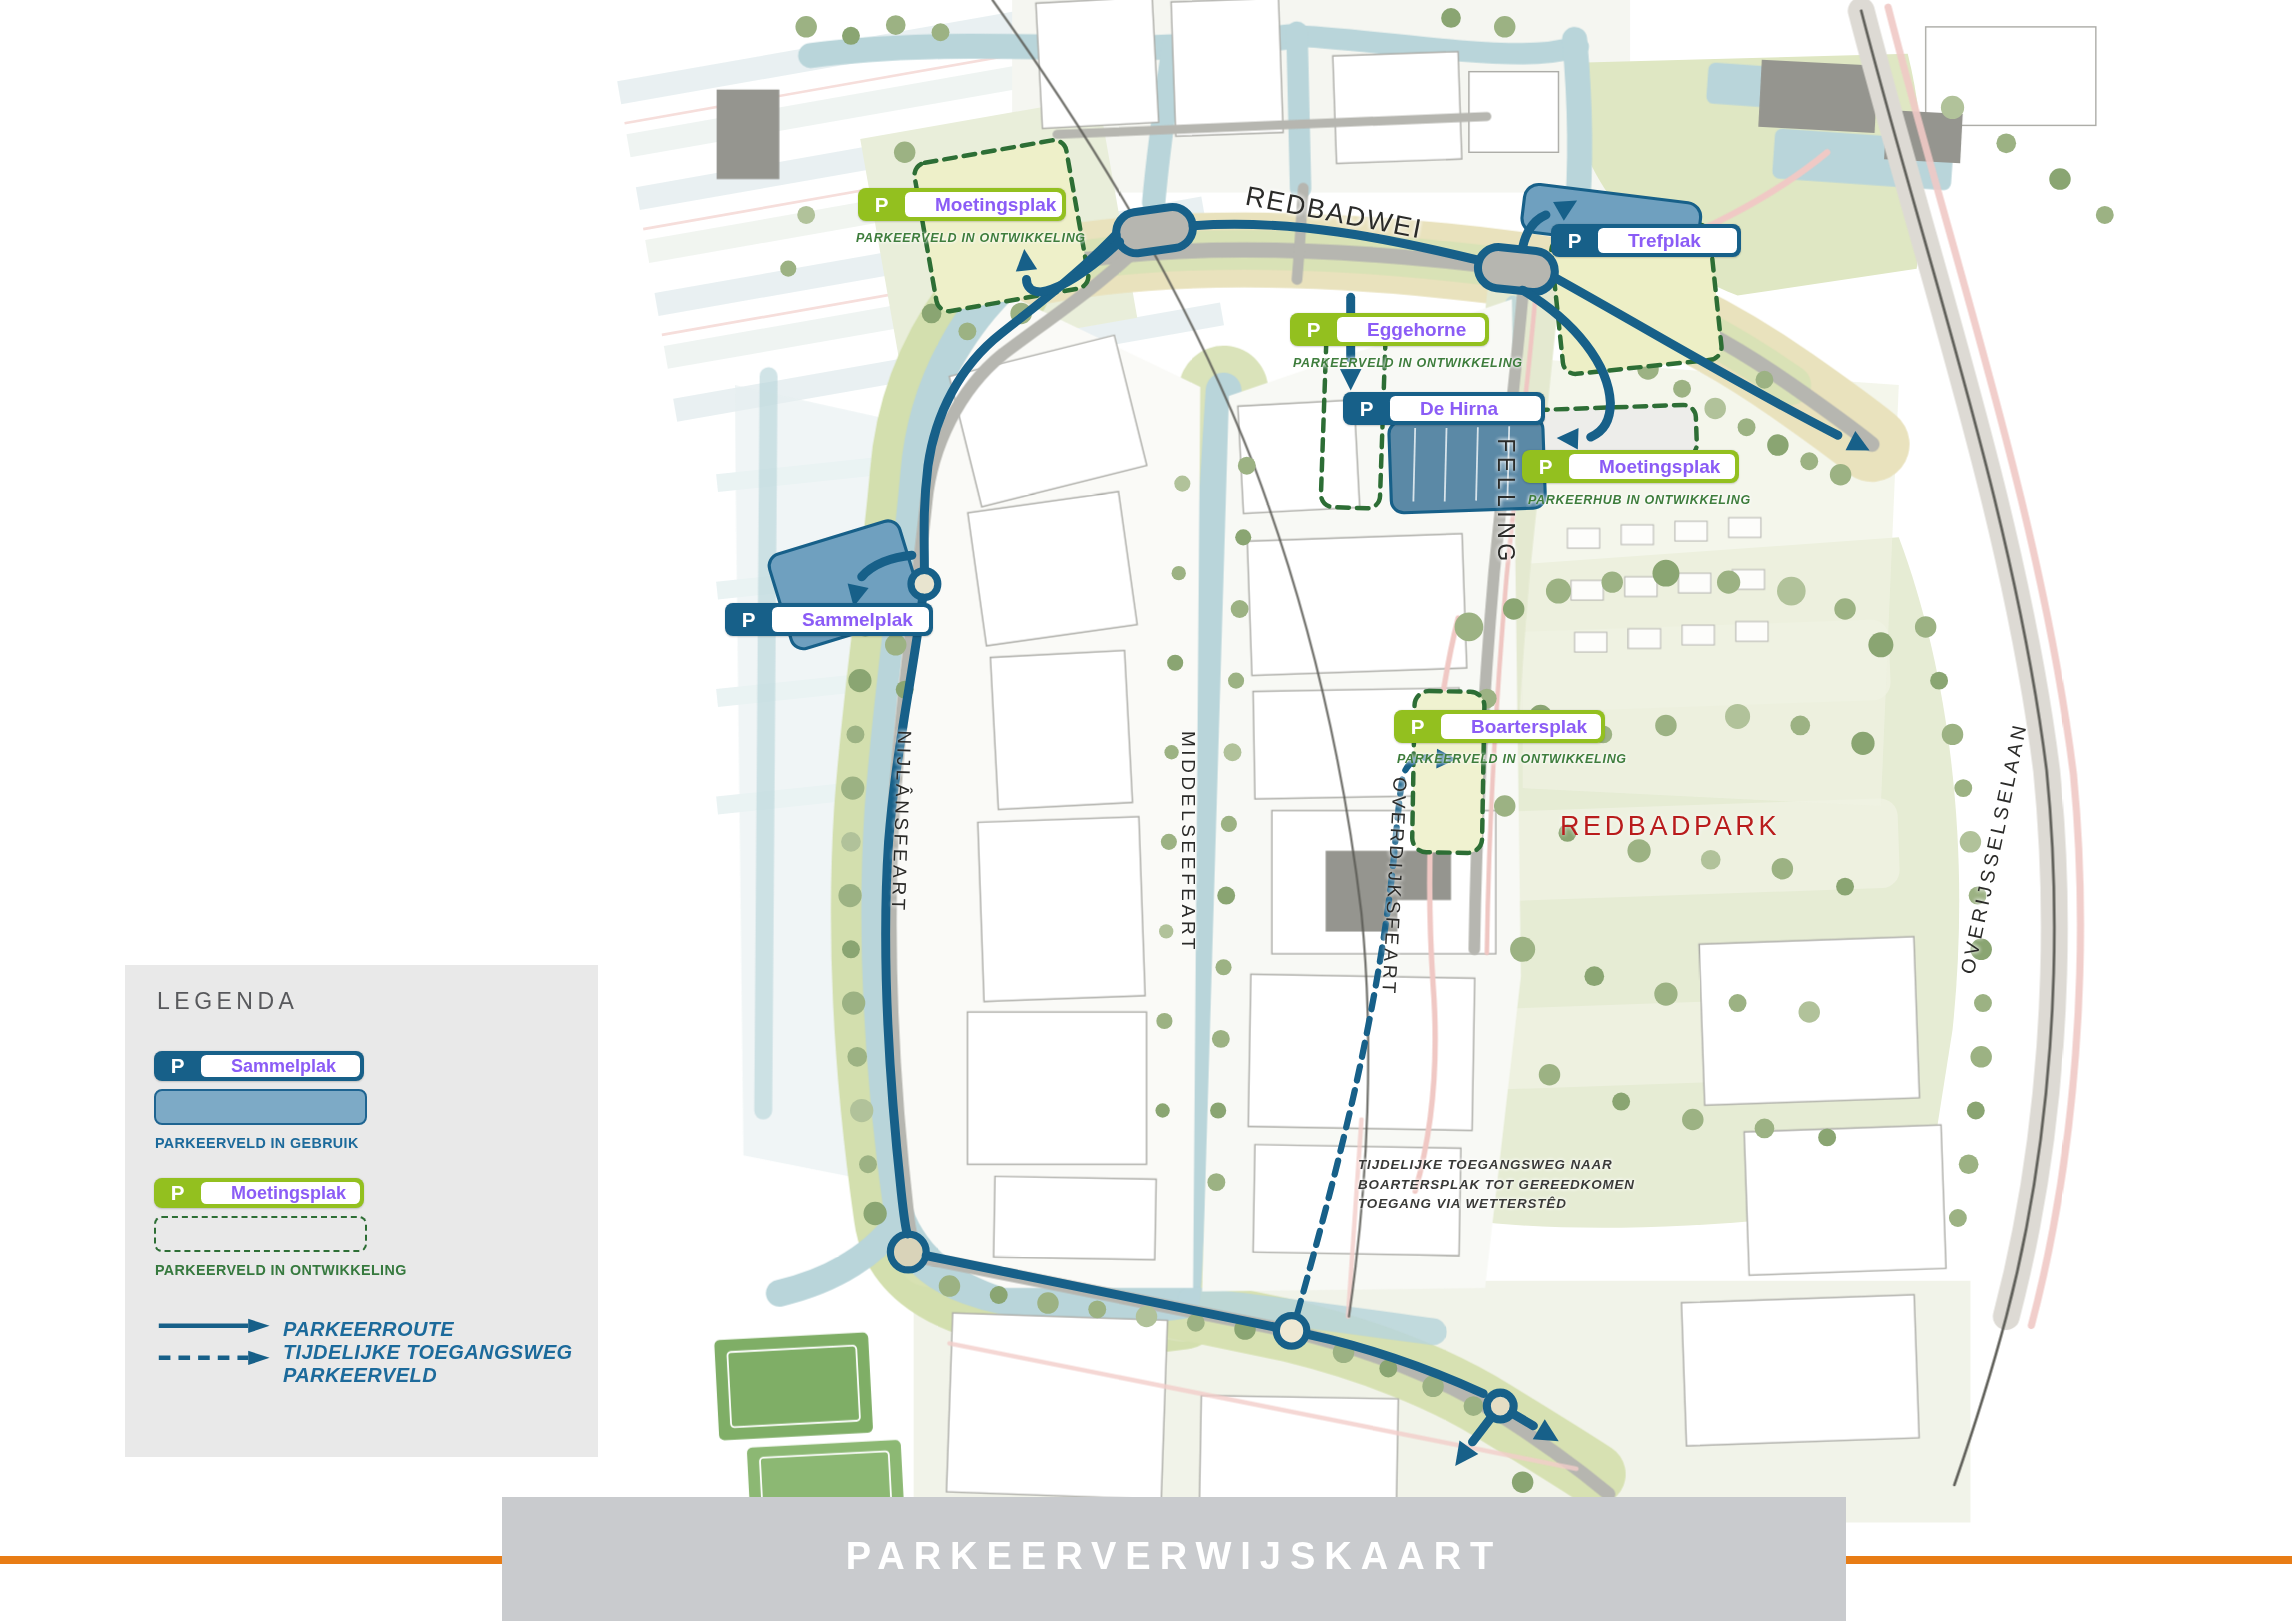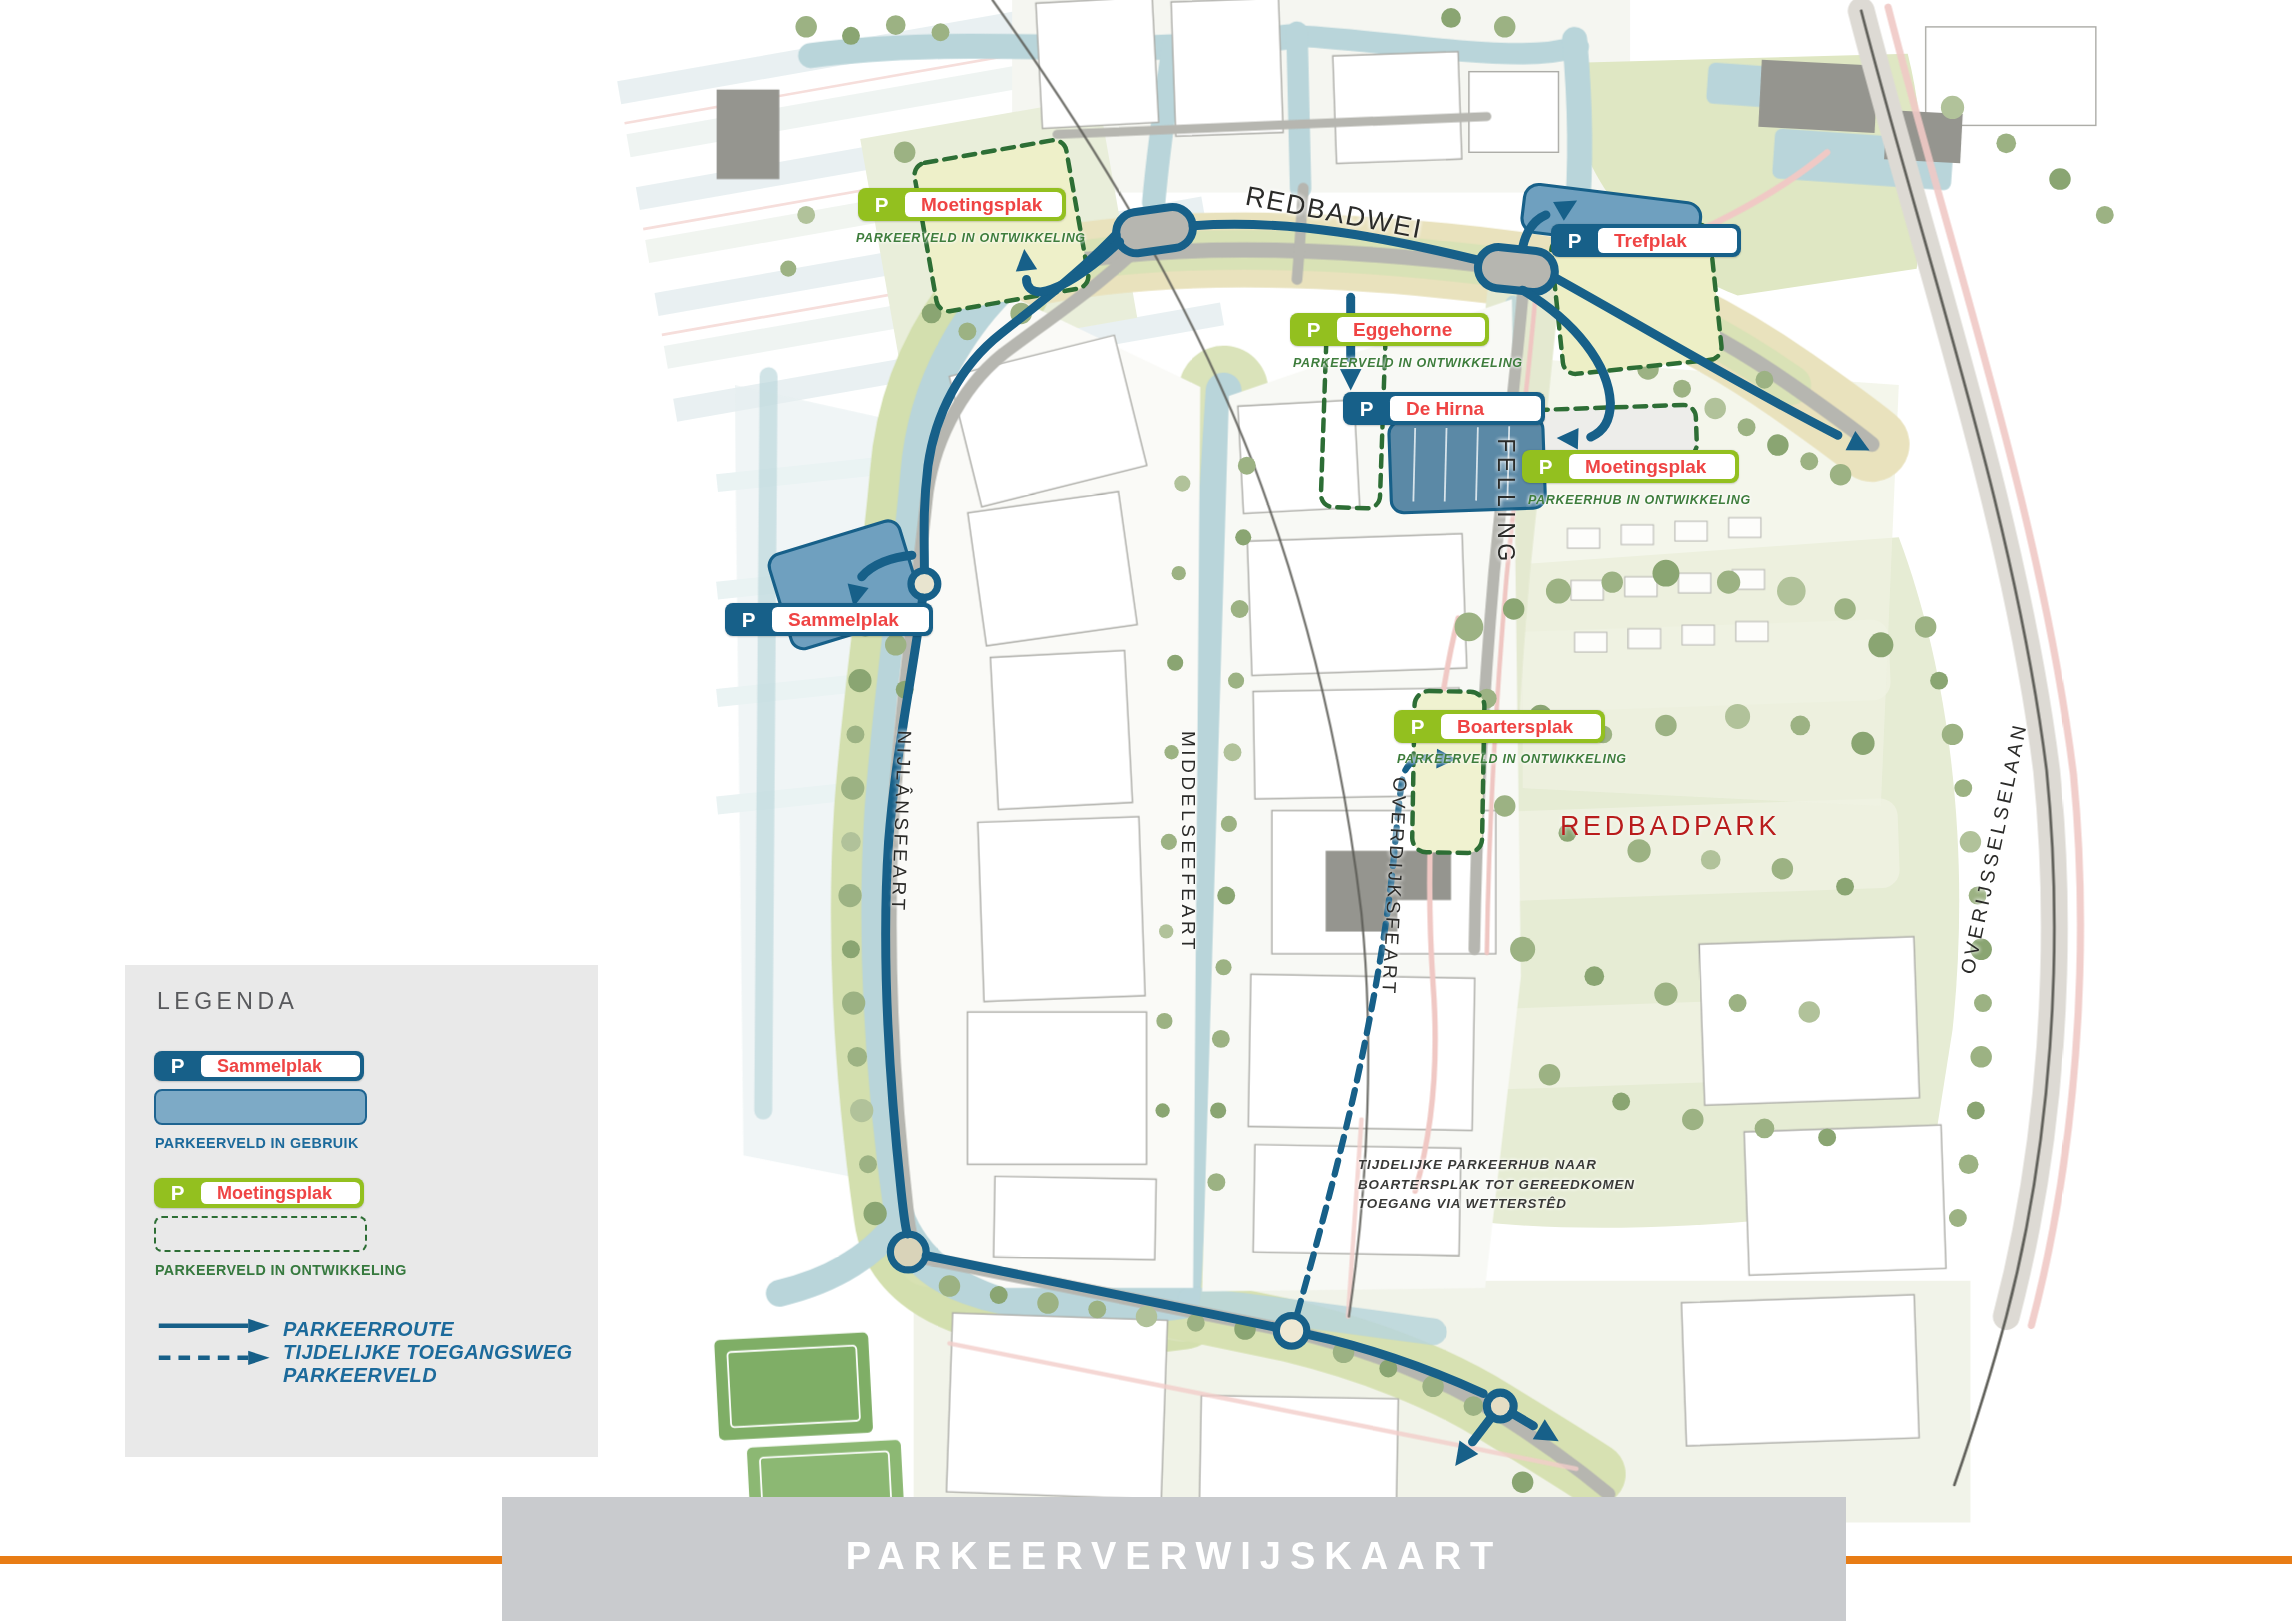--- a/index.html
+++ b/index.html
@@ -8,22 +8,22 @@
   .map-svg{position:absolute;left:0;top:0;}
 
   
   .pill{position:absolute;height:33px;border-radius:8px;display:flex;align-items:stretch;
         box-sizing:border-box;box-shadow:0 0.9px 1.8px rgba(0,0,0,.18);}
   .pill.blue{background:#176089;}
   .pill.green{background:#93c01f;}
   .pill .p{width:47px;display:flex;align-items:center;justify-content:center;
            color:#fff;font-weight:bold;font-size:20.6px;}
   .pill .lbl{flex:1;background:#ffffff;border-radius:5.4px;margin:3.6px 3.6px 3.6px 0;
-             display:flex;align-items:center;padding-left:16px;
-             font-weight:bold;font-size:19px;color:#ef4444;white-space:nowrap;}
+             display:flex;align-items:center;padding-left:30px;
+             font-weight:bold;font-size:19px;color:#8b5cf6;white-space:nowrap;}
   .dev-caption{position:absolute;font-size:12.5px;font-style:italic;font-weight:bold;
                color:#3e7d3c;letter-spacing:0.7px;white-space:nowrap;
                text-shadow:0 0 3.6px #fff,0 0 3.6px #fff;}
 
   
   .street{position:absolute;color:#2b2b29;font-weight:500;white-space:nowrap;
           transform:translate(-50%,-50%) rotate(var(--r,0deg));
           text-shadow:0 0 4.5px rgba(255,255,255,.95),0 0 4.5px rgba(255,255,255,.95);}
   .street.big{font-size:27px;letter-spacing:1.8px;}
   .street.vert{font-size:19px;letter-spacing:3.6px;}
@@ -425,21 +425,21 @@
   <span class="lbl">Sammelplak</span>
 </div>
 
 <div class="pill green" style="left:1394px;top:710px;width:211px">
   <span class="p">P</span>
   <span class="lbl">Boartersplak</span>
 </div>
 <div class="dev-caption" style="left:1397px;top:752px">PARKEERVELD IN ONTWIKKELING</div>
 
 <div class="map-note" style="left:1358px;top:1155px">
-  <div>TIJDELIJKE PARKEERHUB NAAR</div>
+  <div>TIJDELIJKE TOEGANGSWEG NAAR</div>
   <div>BOARTERSPLAK TOT GEREEDKOMEN</div>
   <div>TOEGANG VIA WETTERSTÊD</div>
 </div>
 
 <div class="legend">
   <div class="legend-heading">LEGENDA</div>
 
   <div class="pill blue" style="left:29px;top:86px;width:210px">
     <span class="p">P</span>
     <span class="lbl">Sammelplak</span>

